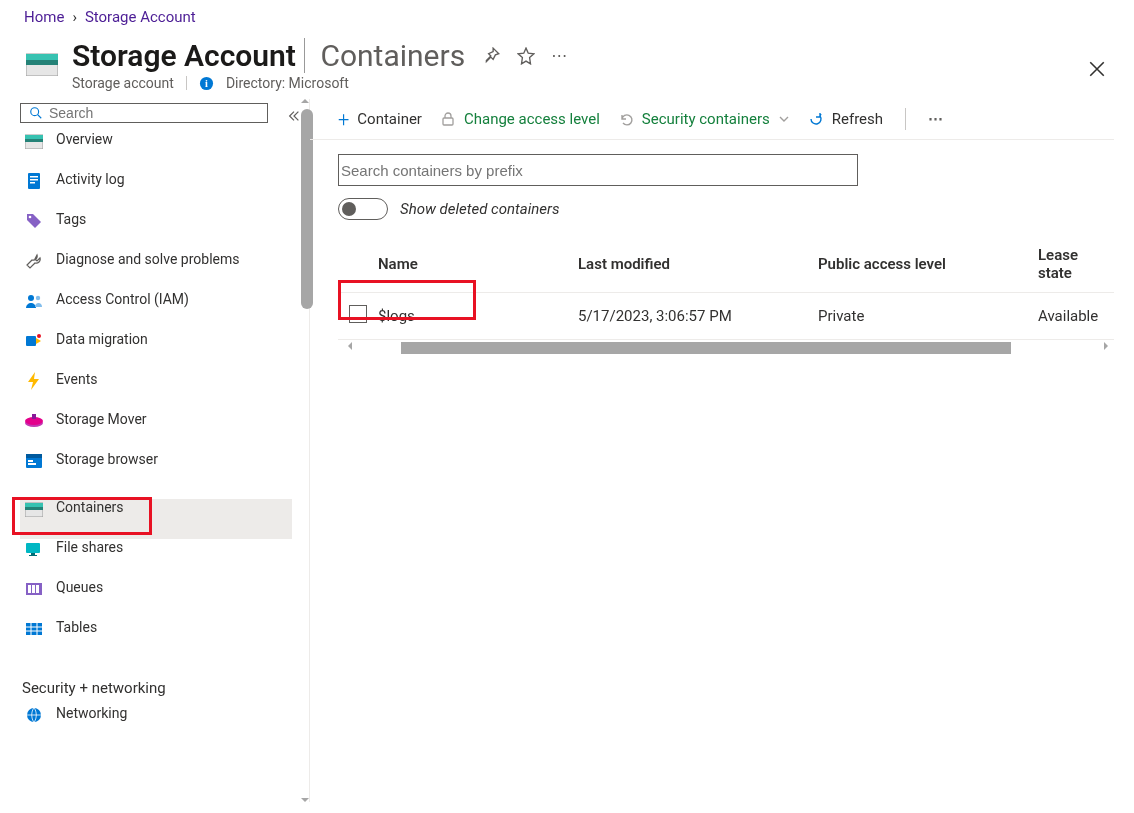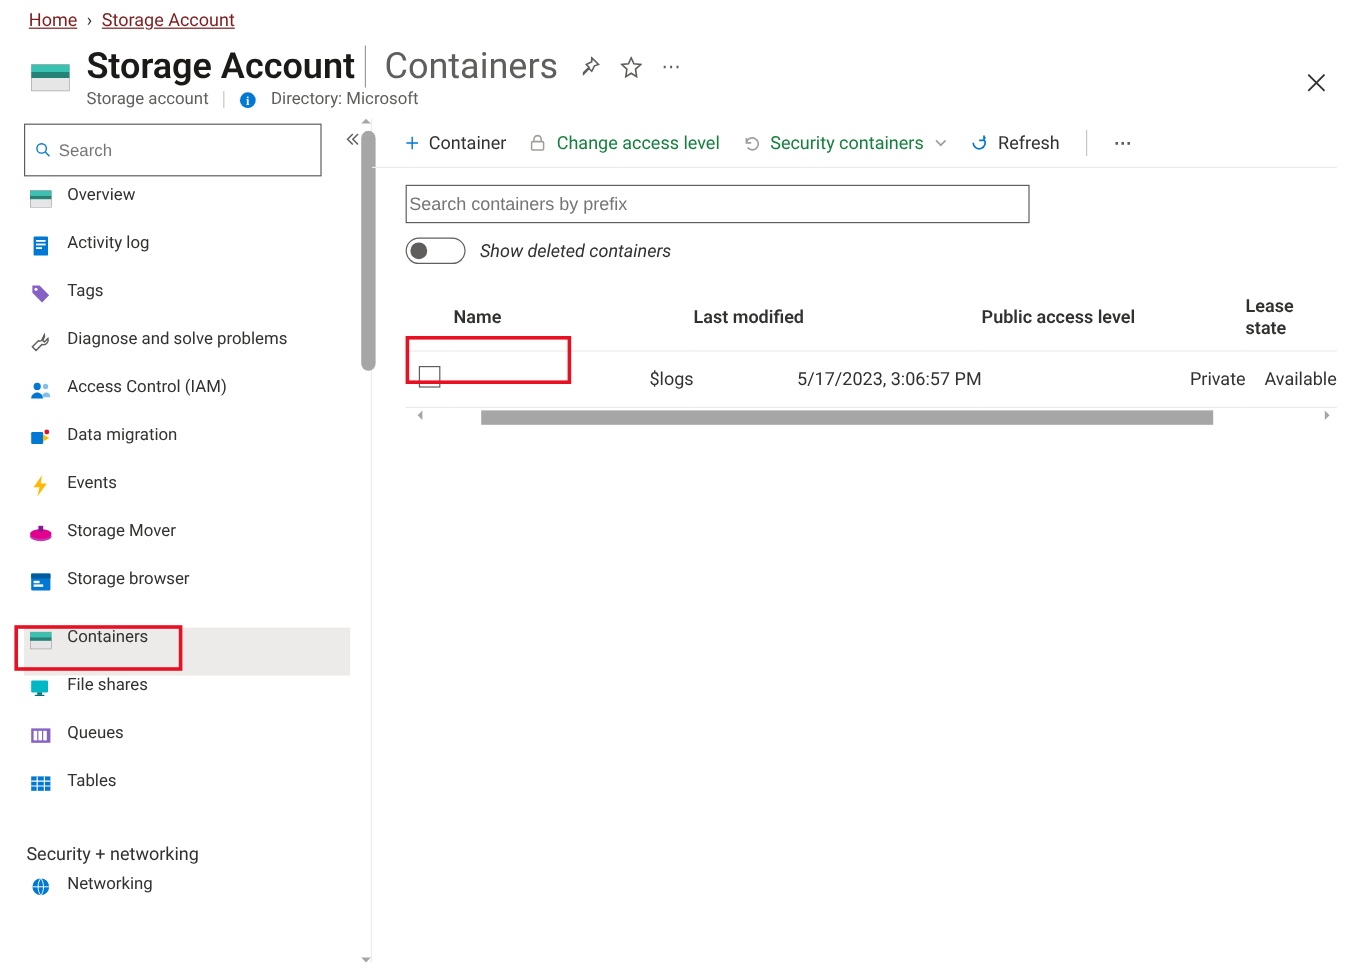--- a/index.html
+++ b/index.html
@@ -11,21 +11,21 @@
   width: 1134px;
   height: 813px;
   overflow: hidden;
   position: relative;
 }
 a { color: #0078d4; text-decoration: none; }
 
 
 .breadcrumb { display:flex; align-items:center; gap:8px; padding: 8px 24px; font-size:15px; }
 .breadcrumb .sep { color:#333; }
-.breadcrumb-link { color:#7f1d1d;text-decoration:underline; }
+.breadcrumb-link { color:#4c1d95; }
 
 
 .header-row { display:flex; align-items:flex-start; padding:4px 24px 8px 24px; }
 .header-icon-wrap { width:36px; height:36px; margin-right:12px; margin-top:6px; display:flex; align-items:center; justify-content:center;}
 .header-titles { flex:1; }
 .header-title-line { display:flex; align-items:center; gap:4px; }
 .h-title { font-size:30px; font-weight:600; color:#1b1a19; }
 .h-sub { font-size:30px; font-weight:400; color:#605e5c; }
 .header-actions { margin-left:14px; display:flex; gap:16px; align-items:center; }
 .header-actions .icon-btn { cursor:pointer; color:#605e5c; display:flex; align-items:center; }
@@ -34,21 +34,21 @@
 .info-icon { color:#0078d4; display:inline-flex; }
 .close-x { position:absolute; right:28px; top:60px; cursor:pointer; }
 
 
 .main-layout { display:flex; height:calc(100% - 110px); }
 
 
 .sidebar-wrap { position:relative; width:310px; border-right:1px solid #edebe9; display:flex; }
 .sidebar { width:292px; padding-left:20px; overflow:hidden; }
 .sidebar-search { margin:4px 24px 8px 0; }
-.sidebar-search .searchbox { display:flex; align-items:center; border:1px solid #605e5c; height:44px; padding:0 8px; gap:6px; }
+.sidebar-search .searchbox { display:flex; align-items:center; border:1px solid #605e5c; height:20px; padding:0 8px; gap:6px; }
 .sidebar-search input { border:none; outline:none; font-size:14px; flex:1; }
 .nav-list { list-style:none; margin-top:8px; }
 .nav-item { display:flex; align-items:flex-start; height:40px; gap:12px; padding-left:4px; cursor:pointer; }
 .nav-item.selected { background:#edebe9; }
 .nav-item .nav-icon { width:20px; height:20px; display:flex; align-items:center; justify-content:center; }
 .nav-group-title { font-size:15px; font-weight:400; color:#323130; margin:20px 0 6px 2px; }
 .collapse-chevrons { position:absolute; right:8px; top:10px; cursor:pointer; color:#605e5c; }
 .sidebar-scroll-track { position:absolute; right:-4px; top:0; width:16px; height:100%; }
 .sidebar-scroll-thumb { position:absolute; right:0; top:10px; width:12px; height:200px; background:#a6a6a6; border-radius:6px; }
 .sidebar-scroll-up { position:absolute; right:2px; top:-4px; }
@@ -74,21 +74,21 @@
 .filter-search input { border:none; outline:none; width:100%; font-size:15px; color:#605e5c; }
 .toggle-row { display:flex; align-items:center; gap:12px; padding:4px 0 16px 28px; font-size:15px;font-style:italic; }
 .toggle { width:50px; height:22px; border:1px solid #605e5c; border-radius:11px; position:relative; cursor:pointer; }
 .toggle-knob { position:absolute; left:3px; top:3px; width:14px; height:14px; background:#605e5c; border-radius:50%; }
 
 
 .table-wrap { padding-left:28px; position:relative; }
 table { width:100%; border-collapse:collapse; }
 th { text-align:left; font-weight:600; font-size:15px; padding:10px 0; border-bottom:1px solid #edebe9; }
 td { padding:12px 0; font-size:15px; }
-tr.data-row { border-bottom:1px solid #edebe9;text-align:right; }
+tr.data-row { border-bottom:1px solid #edebe9; }
 .cbx { width:18px; height:18px; border:1.5px solid #605e5c; display:inline-block; }
 .col-check { width:40px; text-align:center; }
 .col-name { width:200px; }
 .col-mod { width:240px; }
 .col-access { width:220px; }
 .col-lease {}
 .row-highlight { position:absolute; left:28px; top:44px; width:138px; height:40px; pointer-events:none; }
 
 
 .hscroll { position:relative; margin-top:2px; height:16px; }

